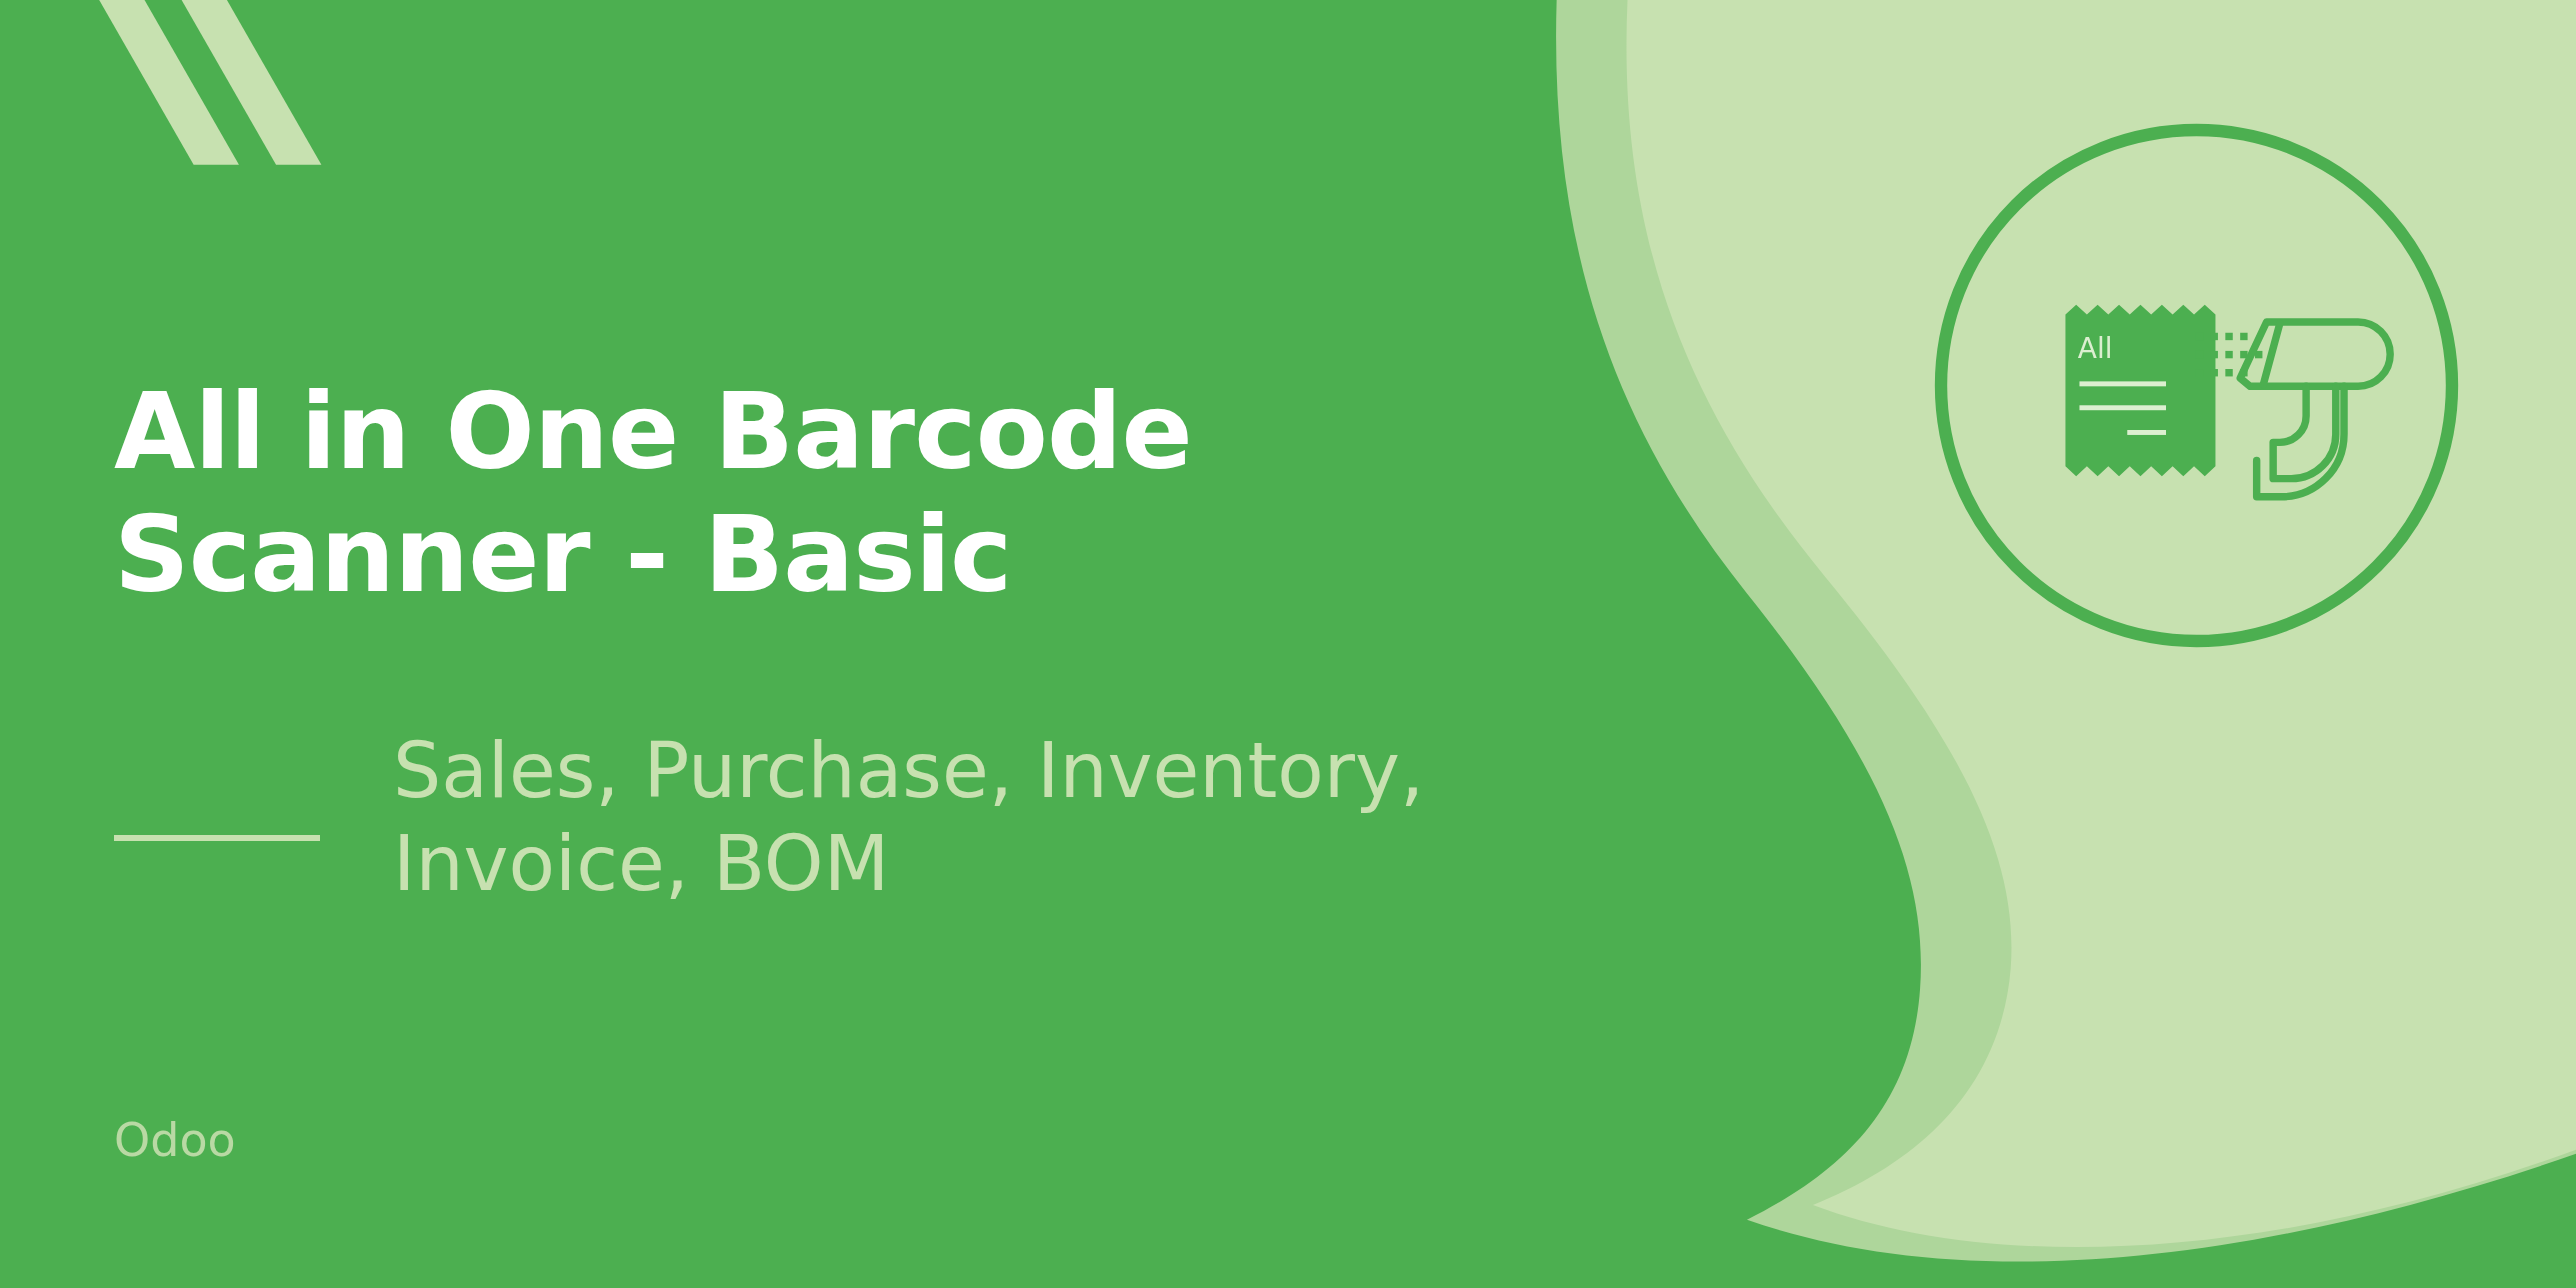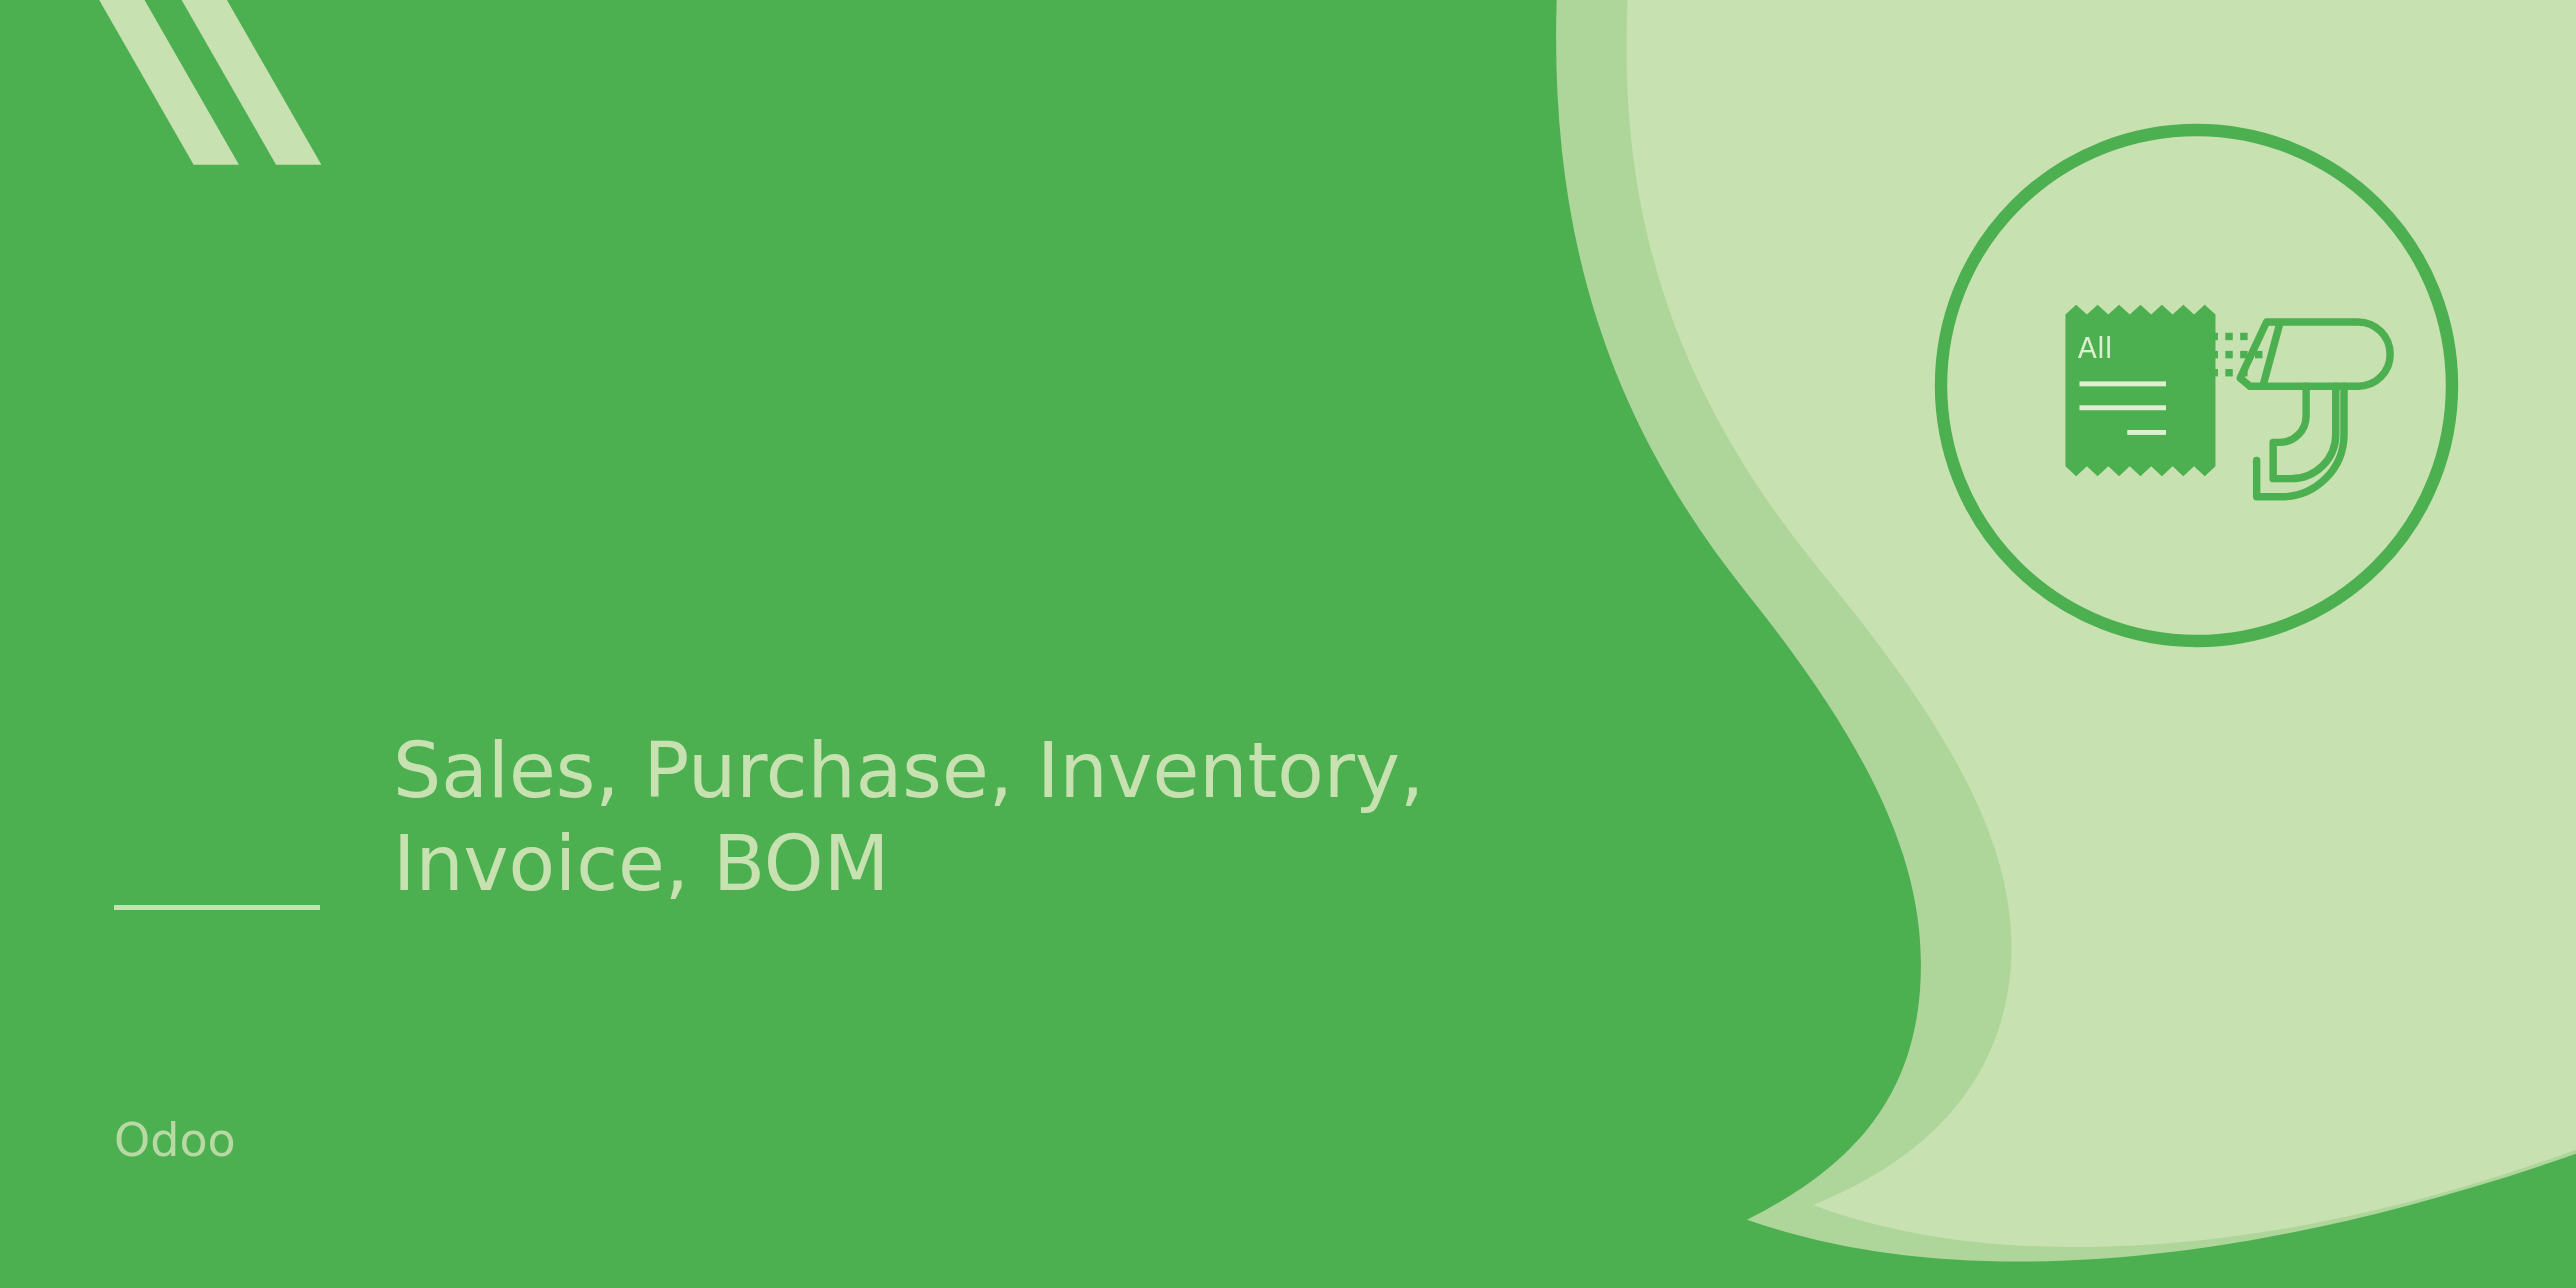--- a/index.html
+++ b/index.html
@@ -49,21 +49,21 @@
     color: #ffffff;
     white-space: pre-line;
   }
 
   .subtitle-row {
     position: absolute;
     left: 0;
     top: 725px;
     width: 1615px;
     display: flex;
-    align-items: flex-end;
+    align-items: center;
   }
   .subtitle-dash {
     flex: 0 0 auto;
     width: 206px;
     height: 5.8px;
     margin-top: 41px;
     background: #C7E1B0;
   }
   .subtitle {
     flex: 1 1 auto;
@@ -121,20 +121,22 @@
              L3126,0 Z"></path>
 
     <g fill="#C7E1B0">
       <polygon points="86,-60 141,-60 290,200 235,200"></polygon>
       <polygon points="186,-60 241,-60 390,200 335,200"></polygon>
     </g>
   </svg>
 
   <div class="content">
 
+    <h1 class="title">All in One Barcode
+Scanner - Basic</h1>
 
     <div class="subtitle-row">
       <span class="subtitle-dash"></span>
       <p class="subtitle">Sales, Purchase, Inventory,
 Invoice, BOM</p>
     </div>
 
     <p class="brand">Odoo</p>
   </div>
 

